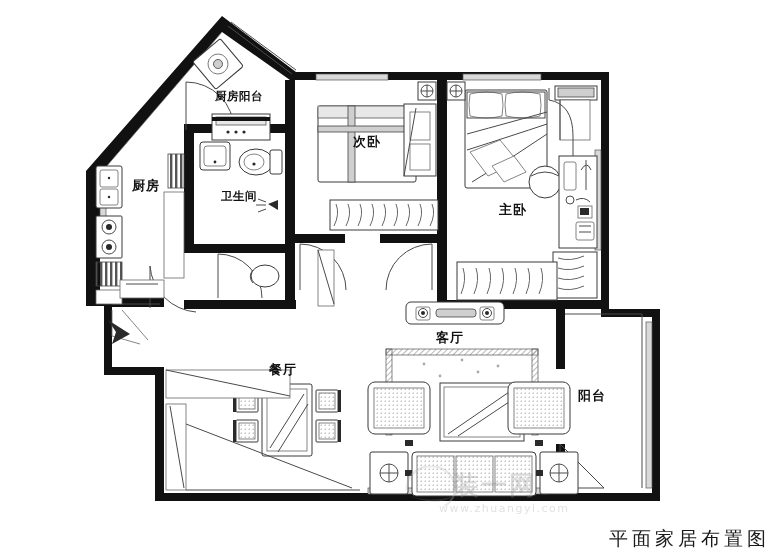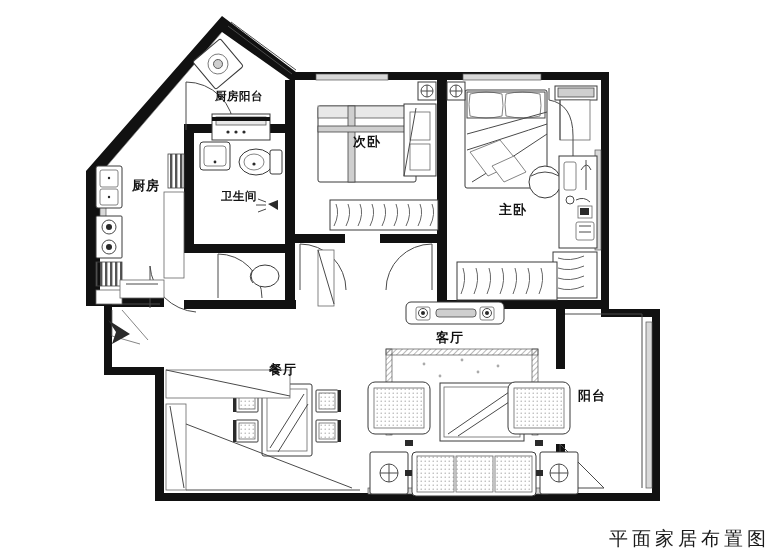--- a/index.html
+++ b/index.html
@@ -458,16 +458,24 @@
       <text class="roomlabel-sm" text-anchor="middle" x="239" y="196">卫生间</text>
       <text class="roomlabel" text-anchor="middle" x="367" y="142">次卧</text>
       <text class="roomlabel" text-anchor="middle" x="513" y="210">主卧</text>
       <text class="roomlabel" text-anchor="middle" x="450" y="338">客厅</text>
       <text class="roomlabel" text-anchor="middle" x="283" y="370">餐厅</text>
       <text class="roomlabel" text-anchor="middle" x="592" y="396">阳台</text>
     </g>
 
   </svg>
 
+  <div class="watermark">
+    <svg class="wm-swoosh" viewBox="0 0 62 46" xmlns="http://www.w3.org/2000/svg">
+      <path d="M 2,24 A 24,22 0 1 1 40,40" fill="none" stroke="#b9b9b9" stroke-width="2.5"></path>
+      <path d="M 0,28 q 22,10 50,2 q -20,12 -50,-2 Z" fill="#6a6a6a"></path>
+    </svg>
+    <div class="wm-text">装一网</div>
+    <div class="wm-url">www.zhuangyi.com</div>
+  </div>
 
   <div class="plantitle">平面家居布置图</div>
 
 </div>
 
 </body></html>

